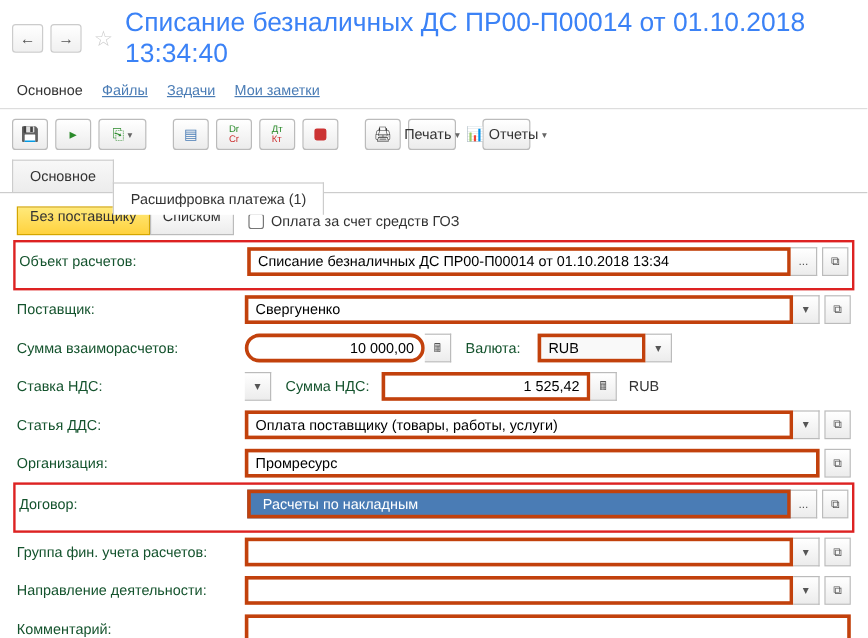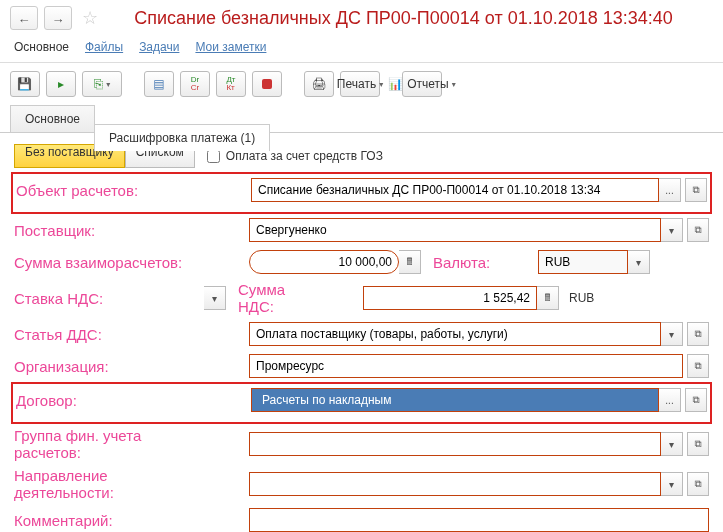--- a/index.html
+++ b/index.html
@@ -1,45 +1,45 @@
 <!DOCTYPE html>
 <html><head>
 <meta charset="utf-8">
 <style>
 * { box-sizing: border-box; margin: 0; padding: 0; }
 body { font-family: Arial, sans-serif; font-size: 12px; background: #fff; color: #333; width: 723px; }
 .header { display: flex; align-items: center; padding: 6px 10px; gap: 6px; }
 .nav-btn { width: 28px; height: 24px; border: 1px solid #ccc; background: linear-gradient(#fff,#f0f0f0); border-radius: 3px; display: flex; align-items: center; justify-content: center; cursor: pointer; font-size: 13px; color: #555; }
 .star-icon { font-size: 18px; color: #ccc; margin: 0 4px; }
-.title { font-size: 18px; color: #b91c1c; margin-left: 26px; }
+.title { font-size: 22px; color: #3b82f6; }
 .top-tabs { display: flex; gap: 16px; padding: 4px 14px 8px; border-bottom: 1px solid #ddd; }
 .top-tab { color: #4a7cb5; text-decoration: underline; cursor: pointer; font-size: 12px; }
 .top-tab.active { color: #333; text-decoration: none; }
 .toolbar { display: flex; align-items: center; gap: 6px; padding: 8px 10px; }
 .btn { height: 26px; border: 1px solid #bbb; background: linear-gradient(#fff,#ececec); border-radius: 3px; display: flex; align-items: center; justify-content: center; cursor: pointer; padding: 1px 6px; font-size: 12px; }
 .btn-primary { background: linear-gradient(#ffe97a,#ffd23e); border-color: #d4a600; font-weight: bold; padding: 0 12px; color: #333; }
 .btn-icon { width: 30px; padding: 0; }
 .btn-split { width: 40px; position: relative; }
 .btn-split::after { content: "▾"; font-size: 8px; margin-left: 3px; color: #666; }
 .icon-save { color: #4a7cb5; }
 .icon-red { width: 10px; height: 10px; background: #c33; border-radius: 2px; display: inline-block; }
 .drcr { font-size: 8px; line-height: 8px; }
 .drcr .dr { color: #2a8a2a; display:block; }
 .drcr .cr { color: #c33; display:block; }
 .sub-tabs { display: flex; padding: 0 10px; border-bottom: 1px solid #ccc; }
 .sub-tab { padding: 6px 14px; border: 1px solid #ccc; border-bottom: none; background: linear-gradient(#f8f8f8,#ececec); cursor: pointer; margin-right: -1px; font-size: 12px; }
 .sub-tab.active { background: #fff; position: relative; top: 19px; }
 .content { padding: 10px 14px; }
 .row { display: flex; align-items: center; margin-bottom: 6px; min-height: 26px; }
-.label { width: 190px; font-size: 15px; color: #ec4899; }
+.label { width: 190px; font-size: 12px; color: #14532d; }
 .mode-btns { display: flex; gap: 0; margin-right: 12px; }
 .mode-btn { height: 24px; padding: 0 10px; border: 1px solid #bbb; background: linear-gradient(#fff,#ececec); cursor: pointer; font-size: 12px; }
 .mode-btn.active { background: linear-gradient(#ffe97a,#ffd23e); border-color: #d4a600; }
 .checkbox-wrap { display: flex; align-items: center; gap: 6px; }
-.text-input { height: 24px; border: 1px solid #c2410c; padding: 0 6px; font-size: 12px; background: #fff; margin-left: 45px; }
+.text-input { height: 24px; border: 3px solid #c2410c; padding: 0 6px; font-size: 12px; background: #fff; }
 .text-input.selected { background: #4a7cb5; color: #fff; padding-left: 10px; }
 .smbtn { width: 22px; height: 24px; border: 1px solid #bbb; border-left: none; background: linear-gradient(#fff,#ececec); display: flex; align-items: center; justify-content: center; cursor: pointer; font-size: 10px; color: #555; }
 .smbtn.detached { border-left: 1px solid #bbb; margin-left: 4px; }
 .highlight-red { border: 2px solid #d22; padding: 3px; margin: -3px -3px 3px -3px; }
 .spacer { width: 10px; }
 .num-input { text-align: right; }
 .readonly { background: #f9f9f9; }
 </style>
 </head>
 <body>

